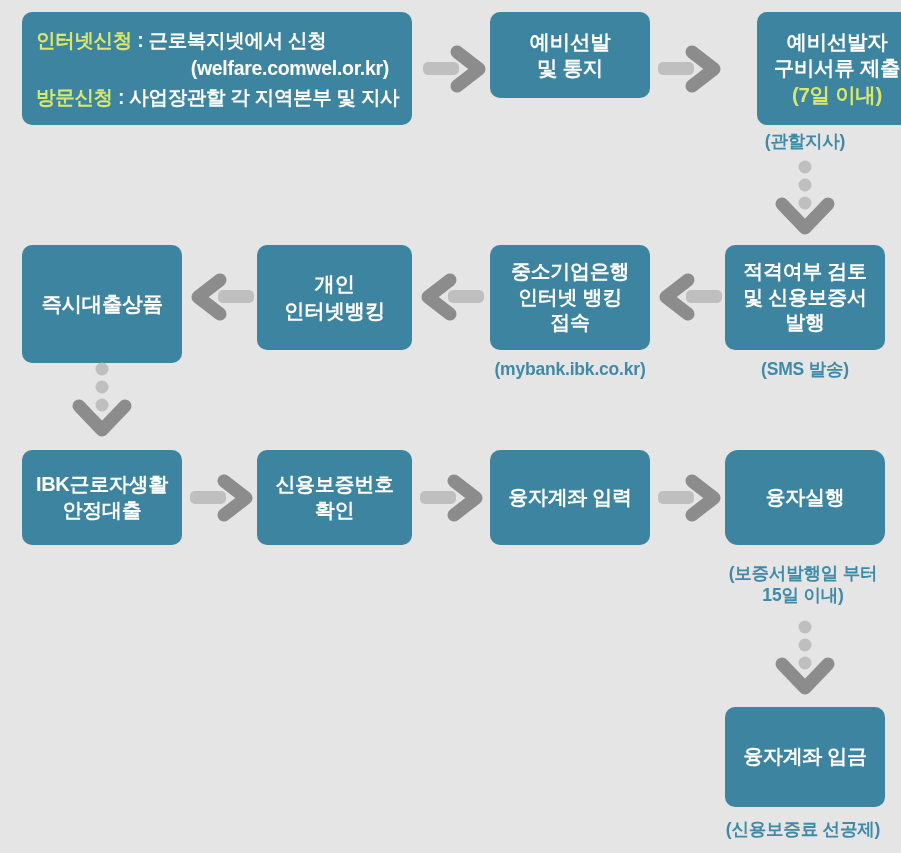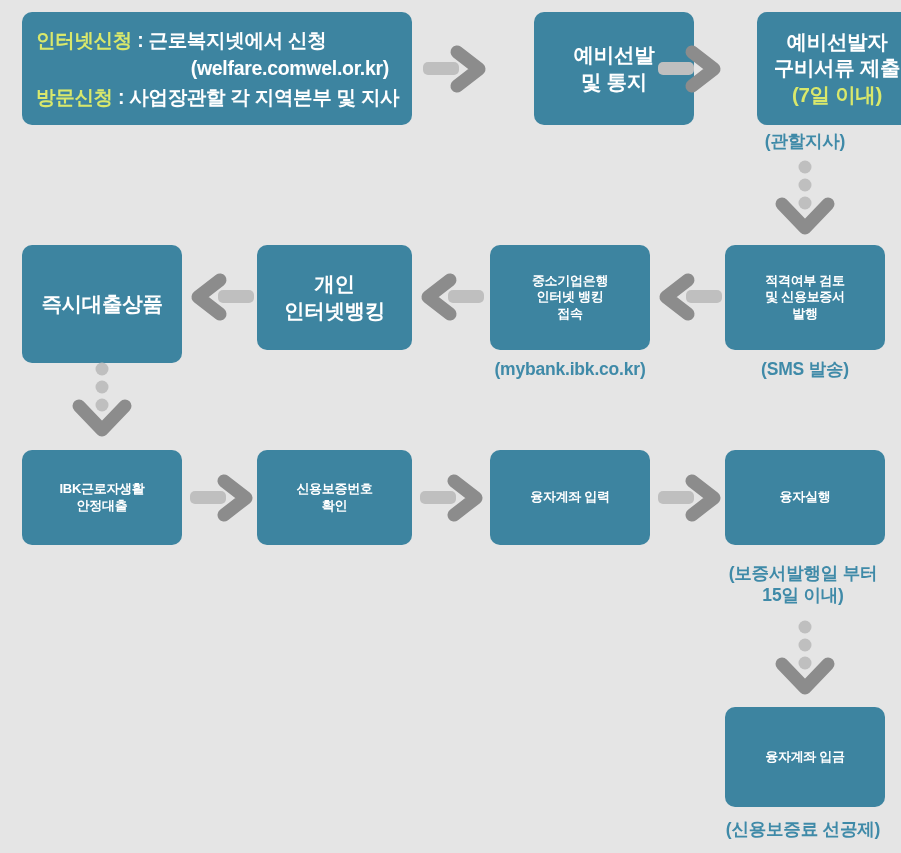--- a/index.html
+++ b/index.html
@@ -45,21 +45,21 @@
     line-height: 1.45;
   }
   .box-intro .l1 { text-align: left; white-space: nowrap; }
   .box-intro .l2 { text-align: right; white-space: nowrap; padding-right: 22px; }
   .box-intro .l3 { text-align: left; white-space: nowrap; }
 
   .hl { color: #d9e86b; }            
   .plain { color: #ffffff; }
 
   .fs20 { font-size: 20.5px; }
-  .fs19 { font-size: 13px; }
+  .fs19 { font-size: 20px; }
 
   
   .caption {
     position: absolute;
     color: #3f8aa8;
     font-size: 17.5px;
     font-weight: 600;
     text-align: center;
     line-height: 1.28;
     letter-spacing: -0.2px;
@@ -92,21 +92,21 @@
     </span>
   </div>
 
   <div class="arrow-h" style="left:423px; top:47px; width:64px; height:44px;">
     <svg width="64" height="44" viewBox="0 0 64 44" aria-hidden="true">
       <rect x="0" y="15" width="36" height="13" rx="5" fill="#bfbfbf"></rect>
       <path d="M34 5 L56 22 L34 39" fill="none" stroke="#8c8c8c" stroke-width="13" stroke-linecap="round" stroke-linejoin="round"></path>
     </svg>
   </div>
 
-  <div class="box fs20" style="left:490px; top:12px; width:160px; height:113px; white-space:pre-line;margin-left:44px;">예비선발
+  <div class="box fs20" style="left:490px; top:12px; width:160px; height:86px; white-space:pre-line;">예비선발
 및 통지</div>
 
   <div class="arrow-h" style="left:658px; top:47px; width:64px; height:44px;">
     <svg width="64" height="44" viewBox="0 0 64 44" aria-hidden="true">
       <rect x="0" y="15" width="36" height="13" rx="5" fill="#bfbfbf"></rect>
       <path d="M34 5 L56 22 L34 39" fill="none" stroke="#8c8c8c" stroke-width="13" stroke-linecap="round" stroke-linejoin="round"></path>
     </svg>
   </div>
 
   <div class="box" style="left:725px; top:12px; width:160px; height:113px;margin-left:32px;">
@@ -195,21 +195,21 @@
 
   <div class="box fs19" style="left:490px; top:450px; width:160px; height:95px;">융자계좌 입력</div>
 
   <div class="arrow-h" style="left:658px; top:476px; width:64px; height:44px;">
     <svg width="64" height="44" viewBox="0 0 64 44" aria-hidden="true">
       <rect x="0" y="15" width="36" height="13" rx="5" fill="#bfbfbf"></rect>
       <path d="M34 5 L56 22 L34 39" fill="none" stroke="#8c8c8c" stroke-width="13" stroke-linecap="round" stroke-linejoin="round"></path>
     </svg>
   </div>
 
-  <div class="box fs19" style="left:725px; top:450px; width:160px; height:95px;">융자실행</div>
+  <div class="box fs19" style="left:725px; top:450px; width:160px; height:95px;border-radius:13px;">융자실행</div>
 
   <div class="caption" style="left:705px; top:562px; width:196px;">(보증서발행일 부터
 15일 이내)</div>
 
   <div class="arrow-v" style="left:770px; top:620px; width:70px; height:78px;">
     <svg width="70" height="78" viewBox="0 0 70 78" aria-hidden="true">
       <circle cx="35" cy="7" r="6.5" fill="#bfbfbf"></circle>
       <circle cx="35" cy="25" r="6.5" fill="#bfbfbf"></circle>
       <circle cx="35" cy="43" r="6.5" fill="#bfbfbf"></circle>
       <path d="M12 44 L35 68 L58 44" fill="none" stroke="#8c8c8c" stroke-width="13" stroke-linecap="round" stroke-linejoin="round"></path>

